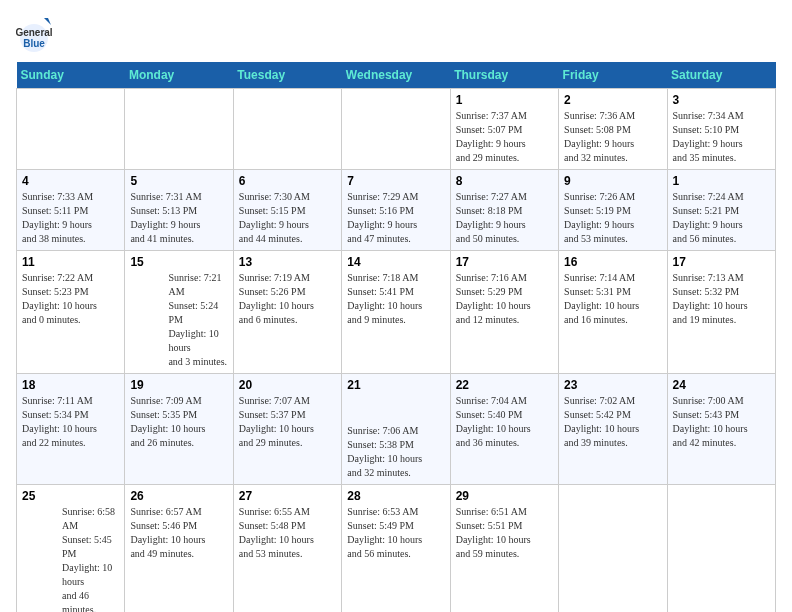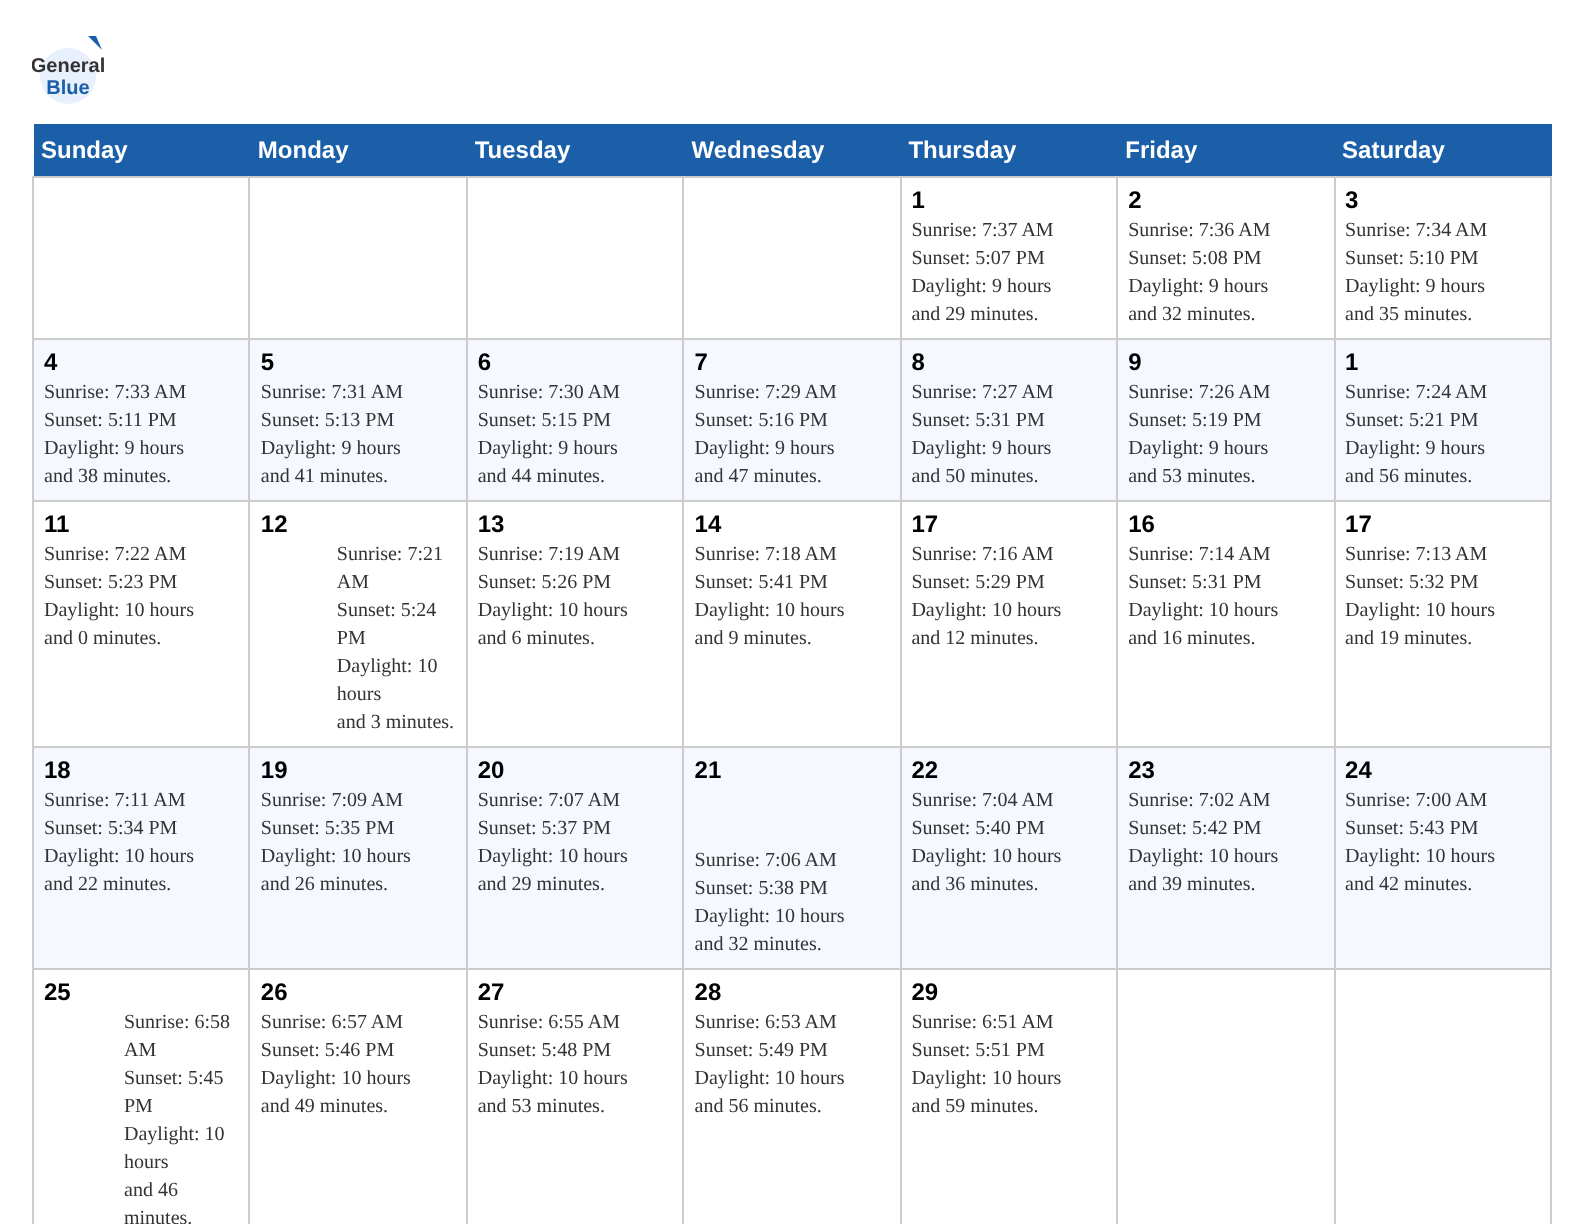--- a/index.html
+++ b/index.html
@@ -32,21 +32,21 @@
       font-size: 15px;
       color: #555;
     }
     table {
       width: 100%;
       border-collapse: collapse;
       font-size: 11px;
     }
     thead th {
       background: #1a5fa8;
-      color: #ffffff;
+      color: #5eead4;
       padding: 6px 4px;
       text-align: left;
       font-size: 12px;
       font-weight: bold;
     }
     tbody td {
       border: 1px solid #ccc;
       vertical-align: top;
       padding: 4px 5px;
       height: 80px;
@@ -156,21 +156,21 @@
         <td>
           <span class="day-num">7</span>
           <div class="day-info" style="white-space: pre-line;">Sunrise: 7:29 AM
 Sunset: 5:16 PM
 Daylight: 9 hours
 and 47 minutes.</div>
         </td>
         <td>
           <span class="day-num">8</span>
           <div class="day-info" style="white-space: pre-line;">Sunrise: 7:27 AM
-Sunset: 5:31 PM
+Sunset: 8:18 PM
 Daylight: 9 hours
 and 50 minutes.</div>
         </td>
         <td>
           <span class="day-num">9</span>
           <div class="day-info" style="white-space: pre-line;">Sunrise: 7:26 AM
 Sunset: 5:19 PM
 Daylight: 9 hours
 and 53 minutes.</div>
         </td>
@@ -184,21 +184,21 @@
       </tr>
       <tr>
         <td>
           <span class="day-num">11</span>
           <div class="day-info" style="white-space: pre-line;">Sunrise: 7:22 AM
 Sunset: 5:23 PM
 Daylight: 10 hours
 and 0 minutes.</div>
         </td>
         <td>
-          <span class="day-num">12</span>
+          <span class="day-num">15</span>
           <div class="day-info" style="white-space: pre-line; margin-left: 38px;">Sunrise: 7:21 AM
 Sunset: 5:24 PM
 Daylight: 10 hours
 and 3 minutes.</div>
         </td>
         <td>
           <span class="day-num">13</span>
           <div class="day-info" style="white-space: pre-line;">Sunrise: 7:19 AM
 Sunset: 5:26 PM
 Daylight: 10 hours

